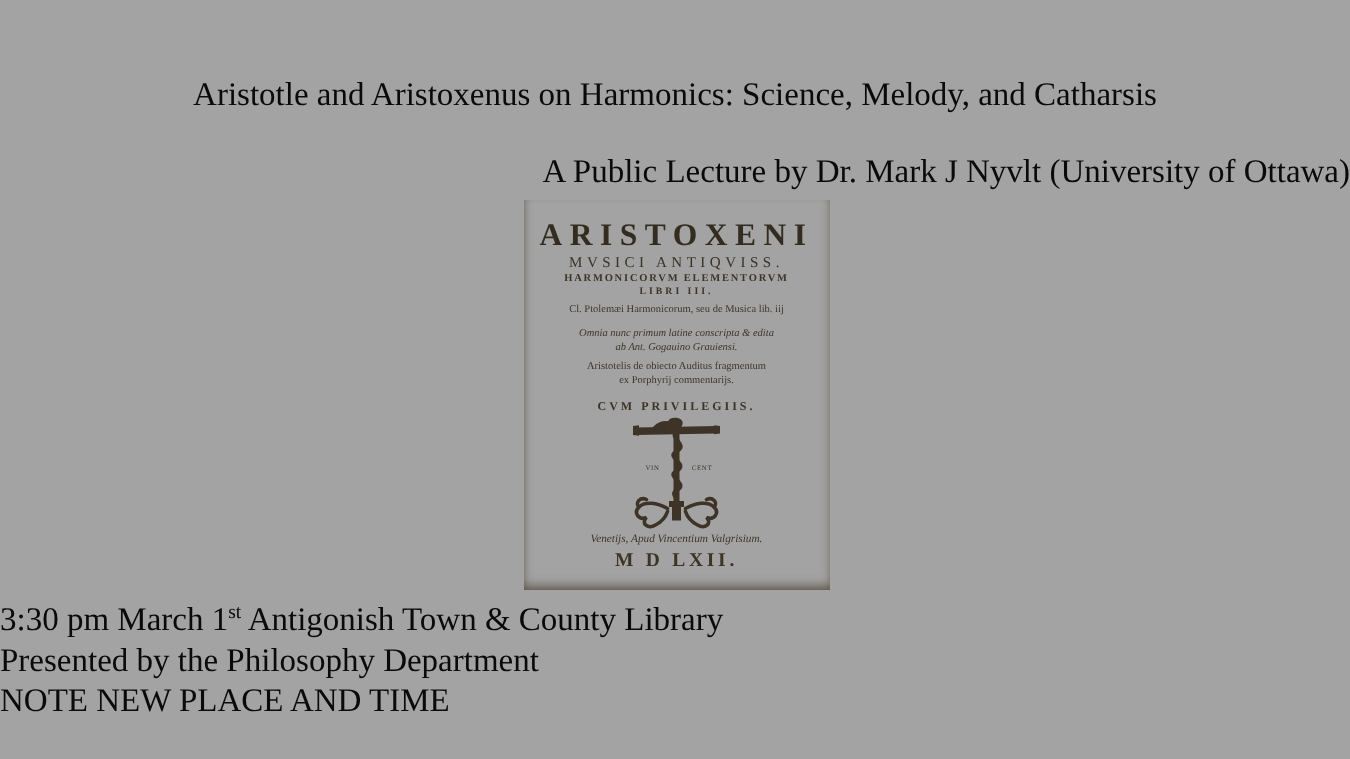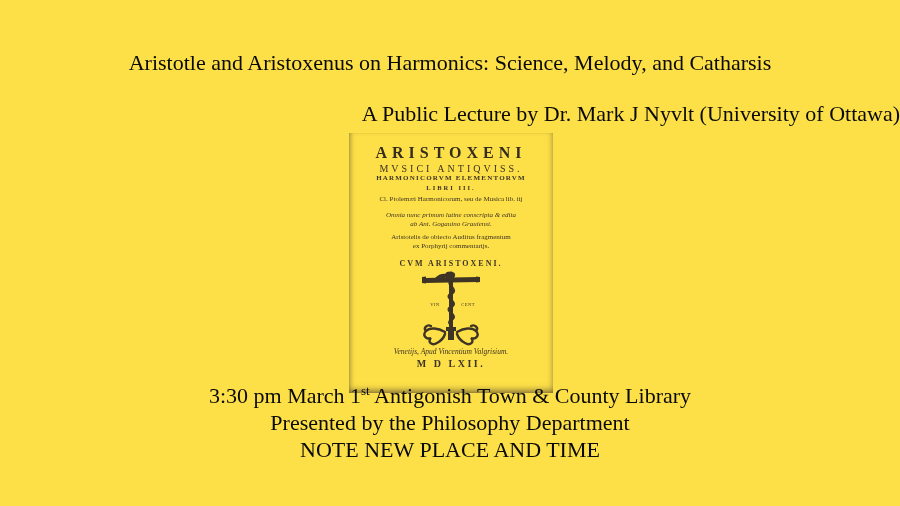--- a/index.html
+++ b/index.html
@@ -1,20 +1,20 @@
 <!DOCTYPE html>
 <html><head>
 <meta charset="utf-8">
 <style>
   html, body { margin: 0; padding: 0; }
   .page {
     position: relative;
     width: 900px;
     height: 506px;
-    background: #fde047;
+    background: #a3a3a3;
     font-family: "Liberation Serif", "DejaVu Serif", serif;
     color: #000000;
     overflow: hidden;
   }
   .flyer-title {
     position: absolute;
     top: 50px;
     left: 0;
     width: 100%;
     text-align: center;
@@ -51,38 +51,37 @@
       inset 4px 0 6px -4px rgba(90,78,58,.6),
       inset -4px 0 6px -4px rgba(120,106,82,.45);
     display: flex;
     flex-direction: column;
     align-items: center;
     box-sizing: border-box;
     padding-top: 9px;
     color: #3e3426;
   }
   .bk { text-align: center; white-space: nowrap; }
-  .bk-title    { font-size: 16px; letter-spacing: 5px; font-weight: bold; margin-top: 2px; color: #352c20; }
+  .bk-title    { font-size: 21px; letter-spacing: 5px; font-weight: bold; margin-top: 2px; color: #352c20; }
   .bk-sub     { font-size: 10px; letter-spacing: 3px; margin-top: 1px; color: #3a3124; }
   .bk-l3      { font-size: 7px; letter-spacing: 1.2px; margin-top: 0; font-weight: bold; }
   .bk-l4      { font-size: 6.5px; letter-spacing: 2px; margin-top: 2px; font-weight: bold; }
   .bk-l5      { font-size: 7px; margin-top: 4px; text-align: center; }
   .bk-l6      { font-size: 7px; margin-top: 4px; line-height: 9px; }
   .bk-l7      { font-size: 7px; font-style: italic; margin-top: 8px; line-height: 9px; }
   .bk-l8      { font-size: 8px; letter-spacing: 2px; margin-top: 8px; font-weight: bold; }
   .bk-device  { margin-top: 2px; }
   .bk-imprint { font-size: 7.5px; font-style: italic; margin-top: 1px; }
-  .bk-year    { font-size: 10px; letter-spacing: 2.5px; margin-top: 2px; font-weight: bold; }
+  .bk-year    { font-size: 13px; letter-spacing: 2.5px; margin-top: 2px; font-weight: bold; }
   
   .details {
     position: absolute;
-    top: 382px;
+    top: 399px;
     left: 0;
     width: 100%;
-    text-align: center;
     font-size: 22px;
     line-height: 27px;
     color: #0a0a0a;
   }
   .details sup { font-size: 13px; line-height: 0; }
 </style>
 </head>
 <body>
 
 <div class="page">
@@ -98,21 +97,21 @@
     <div class="bk bk-l4">LIBRI III.</div>
     <div class="bk bk-l5">Cl. Ptolemæi Harmonicorum, seu de Musica lib. iij</div>
     <div class="bk bk-l7">
       <div>Omnia nunc primum latine conscripta &amp; edita</div>
       <div>ab Ant. Gogauino Grauiensi.</div>
     </div>
     <div class="bk bk-l6">
       <div>Aristotelis de obiecto Auditus fragmentum</div>
       <div>ex Porphyrij commentarijs.</div>
     </div>
-    <div class="bk bk-l8">CVM ARISTOXENI.</div>
+    <div class="bk bk-l8">CVM PRIVILEGIIS.</div>
 
     <svg class="bk-device" width="66" height="76" viewBox="0 0 66 76">
       <g fill="#3e3426" stroke="none">
 
         <path d="M6,8 L60,7 L60,12 L6,13 Z"></path>
         <path d="M4,7 L8,6.5 L8,13.5 L4,13 Z"></path>
         <path d="M58,6.5 L62,7 L62,12 L58,12.5 Z"></path>
 
         <path d="M29,2 C33,0.5 38,2 37,6 L35,10 L30,10 C27,8 26,4 29,2 Z"></path>
 

